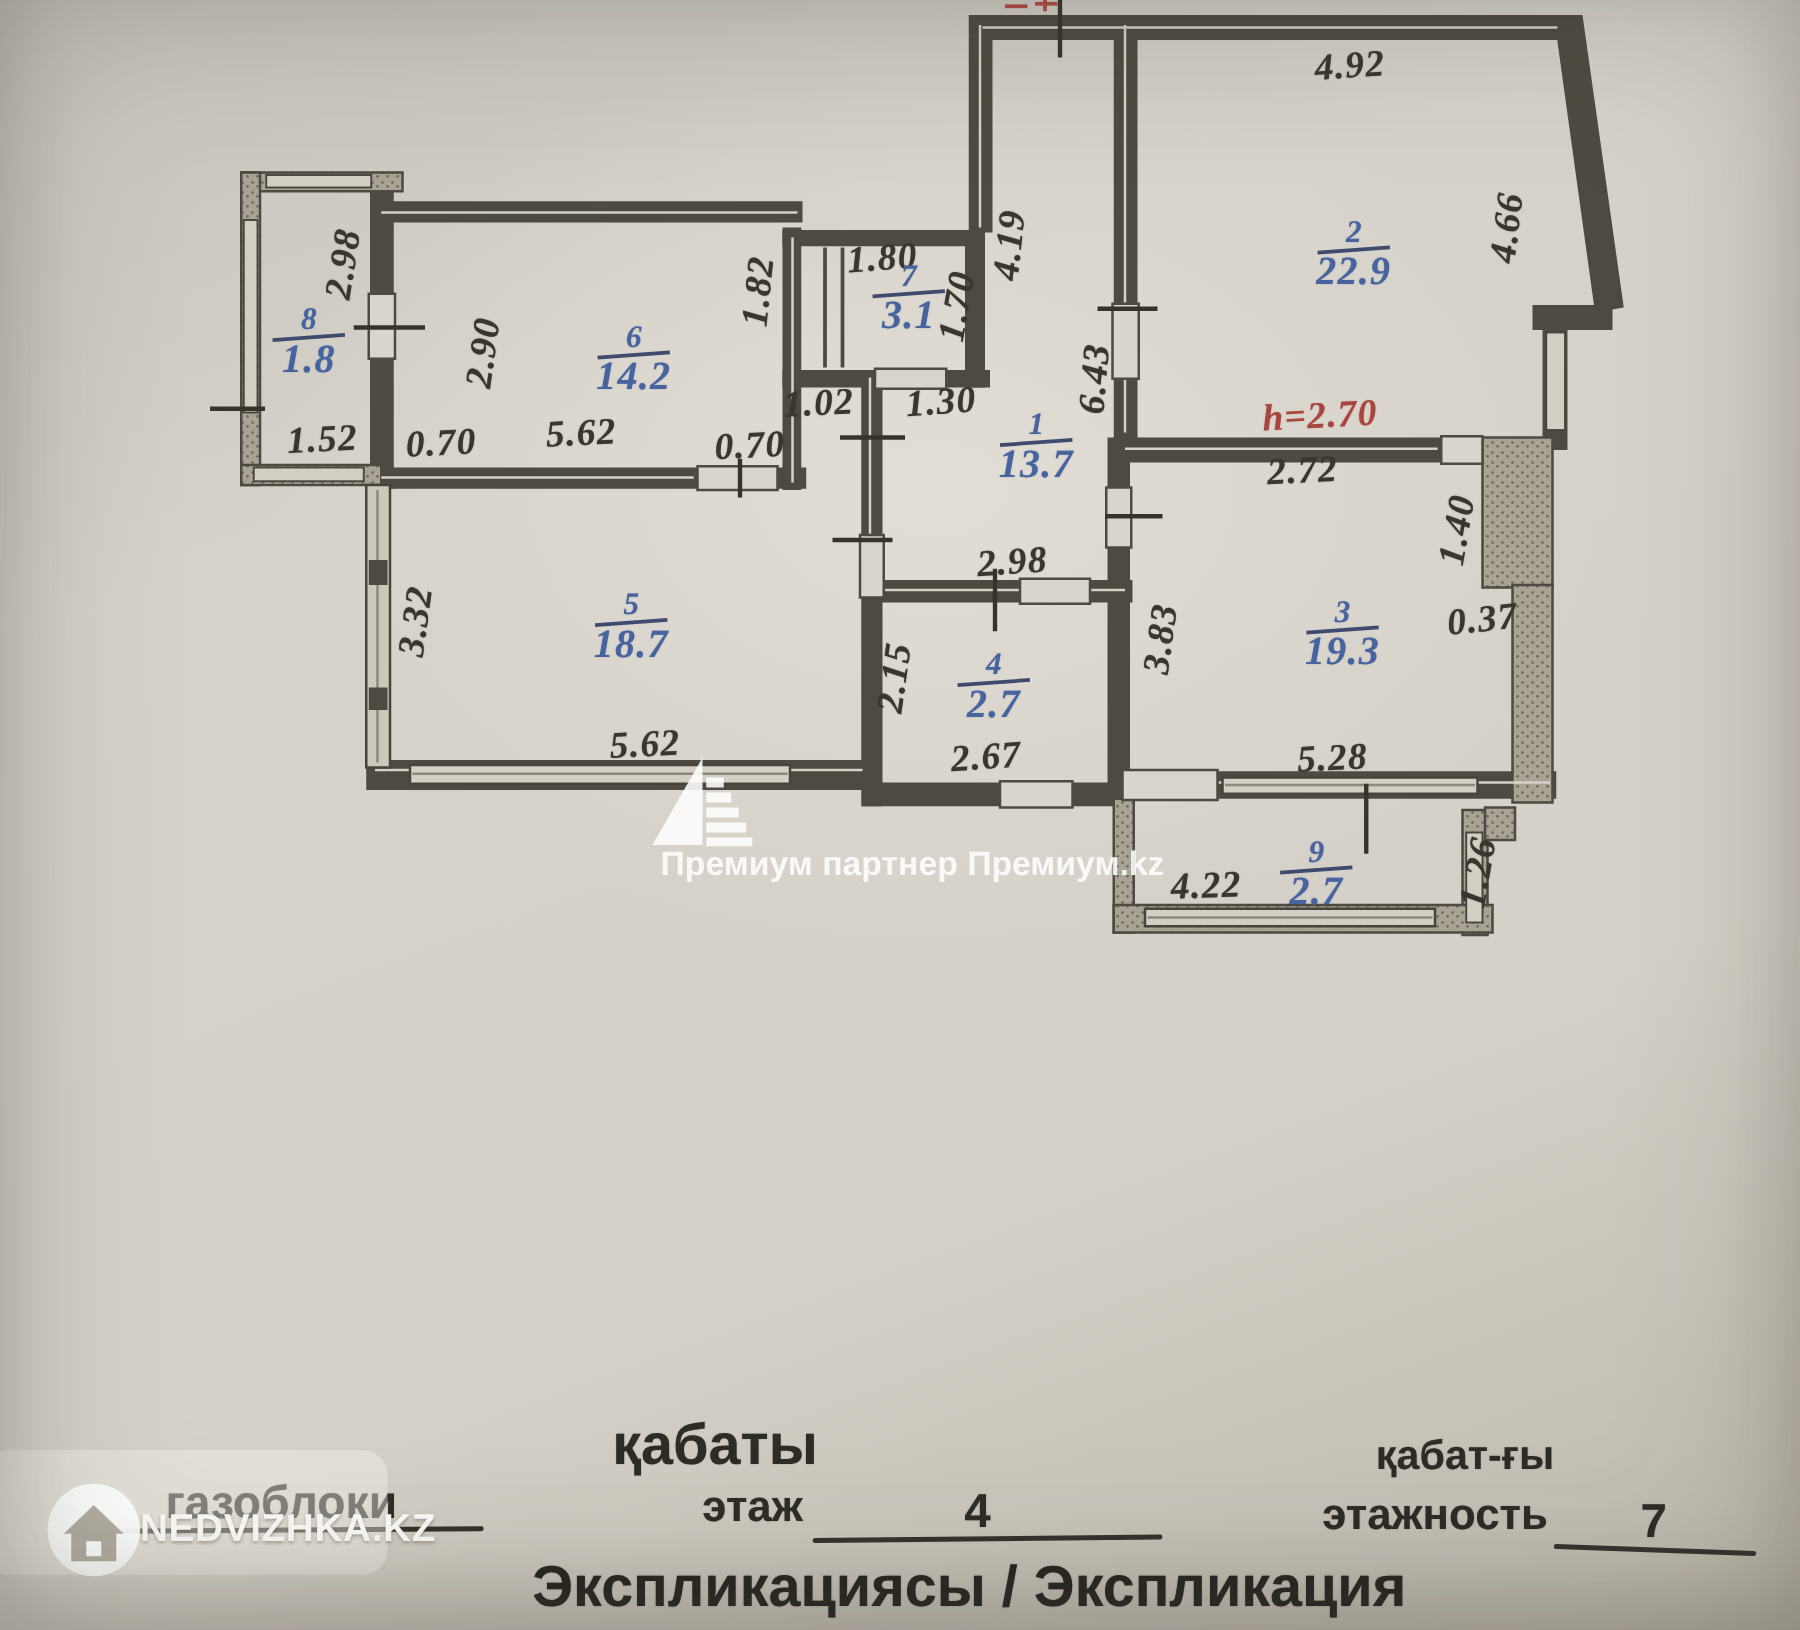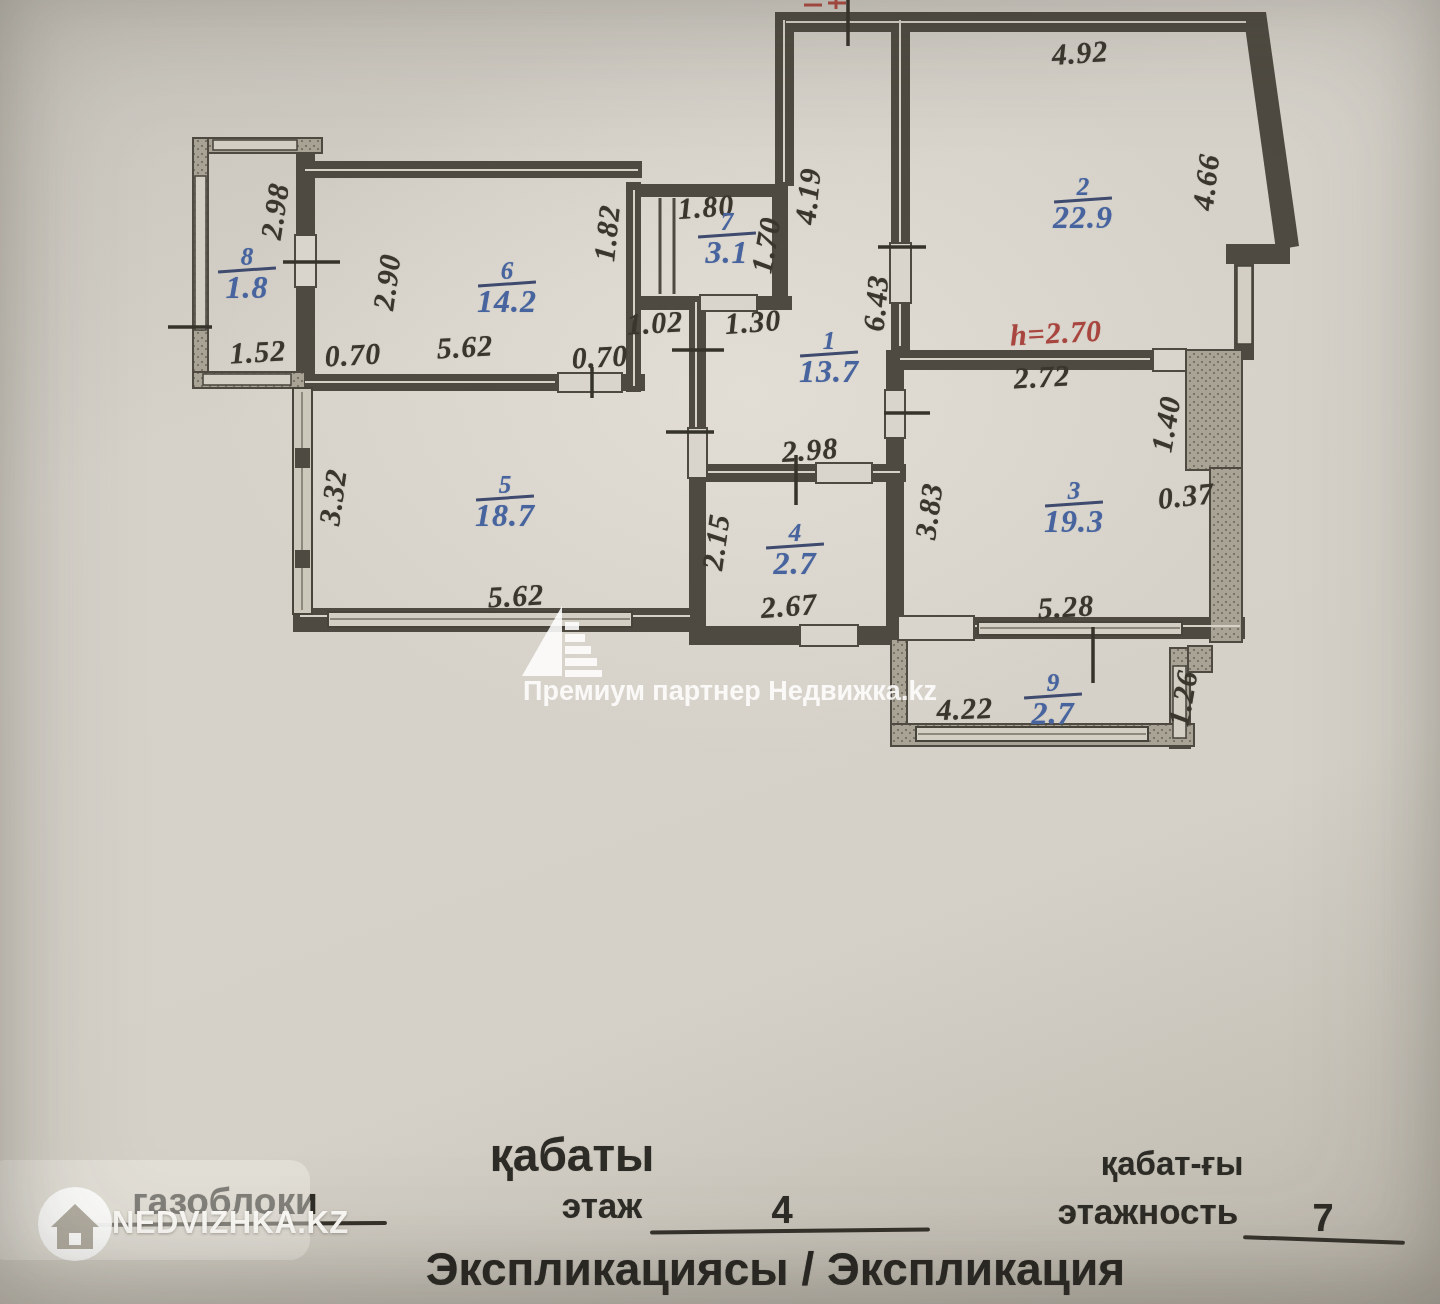--- a/index.html
+++ b/index.html
@@ -241,21 +241,21 @@
     <svg class="wm-logo" width="82" height="84" viewBox="0 0 82 84">
       <g fill="#ffffff">
         <polygon points="2,76 42,6 42,76"></polygon>
         <rect x="45" y="22" width="14" height="8"></rect>
         <rect x="45" y="34" width="20" height="8"></rect>
         <rect x="45" y="46" width="26" height="8"></rect>
         <rect x="45" y="58" width="32" height="8"></rect>
         <rect x="45" y="70" width="37" height="7"></rect>
       </g>
     </svg>
-    <div class="wm-sub">Премиум партнер Недвижка.kz</div>
+    <div class="wm-sub">Премиум партнер Премиум.kz</div>
   </div>
 
   <div class="ftext" style="left:225px;top:1202px;font-size:37px;font-weight:700;">газоблоки</div>
   <div class="uline" style="left:85px;top:1222px;width:302px;transform:rotate(-0.4deg);"></div>
 
   <div class="ftext" style="left:572px;top:1155px;font-size:46px;font-weight:700;">қабаты</div>
   <div class="ftext" style="left:602px;top:1206px;font-size:35px;font-weight:700;">этаж</div>
   <div class="ftext" style="left:782px;top:1210px;font-size:38px;font-weight:700;">4</div>
   <div class="uline" style="left:650px;top:1229px;width:280px;transform:rotate(-0.6deg);"></div>
 

